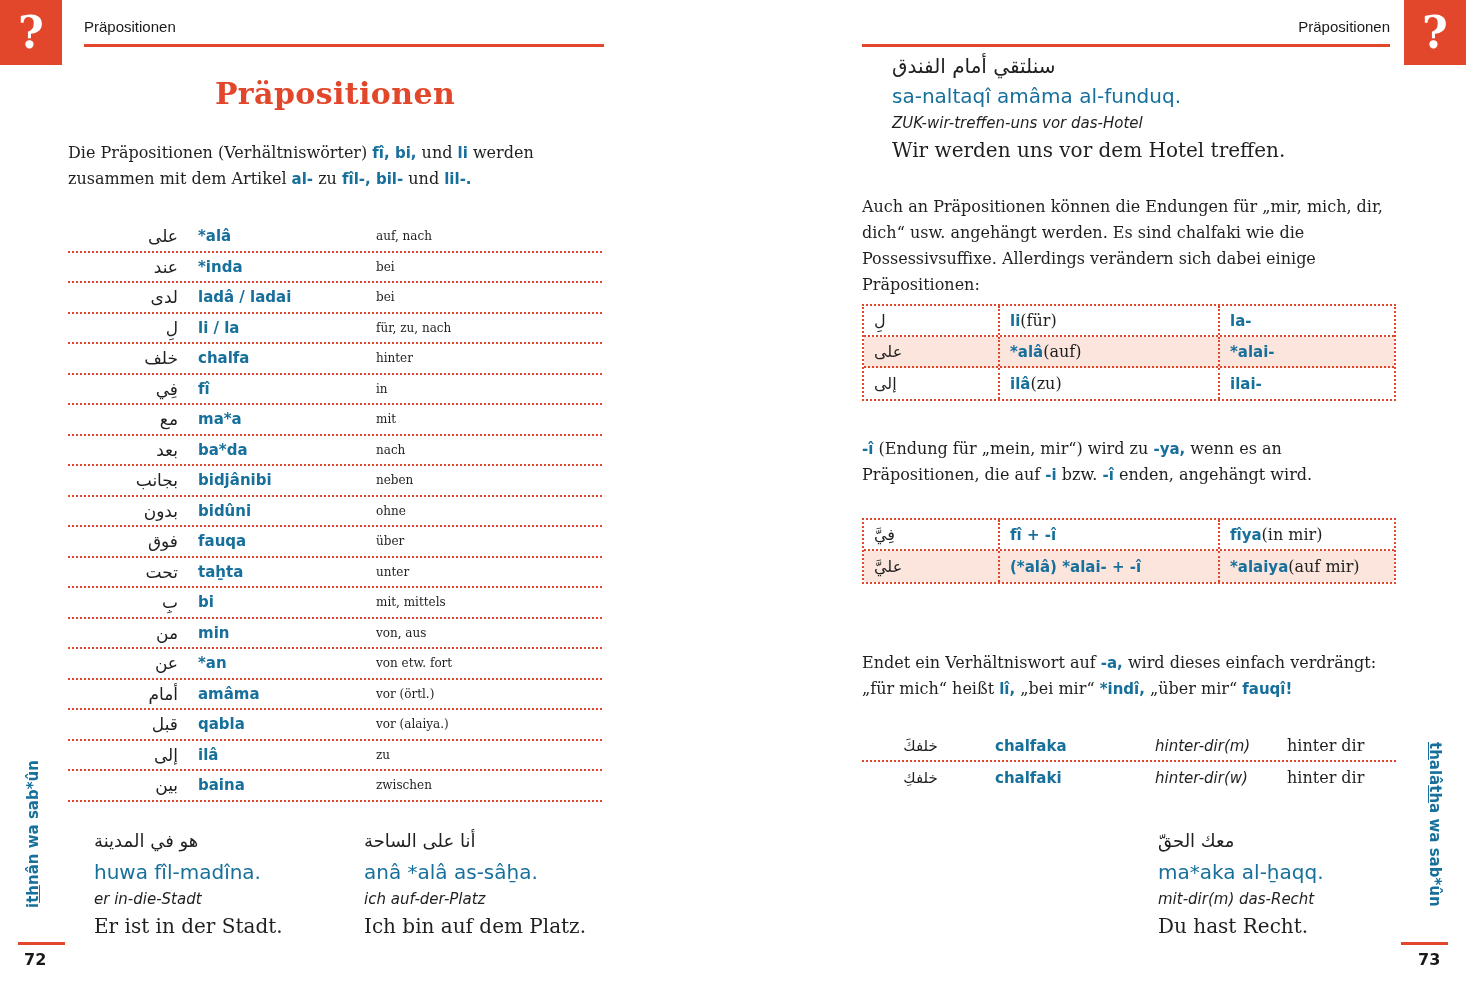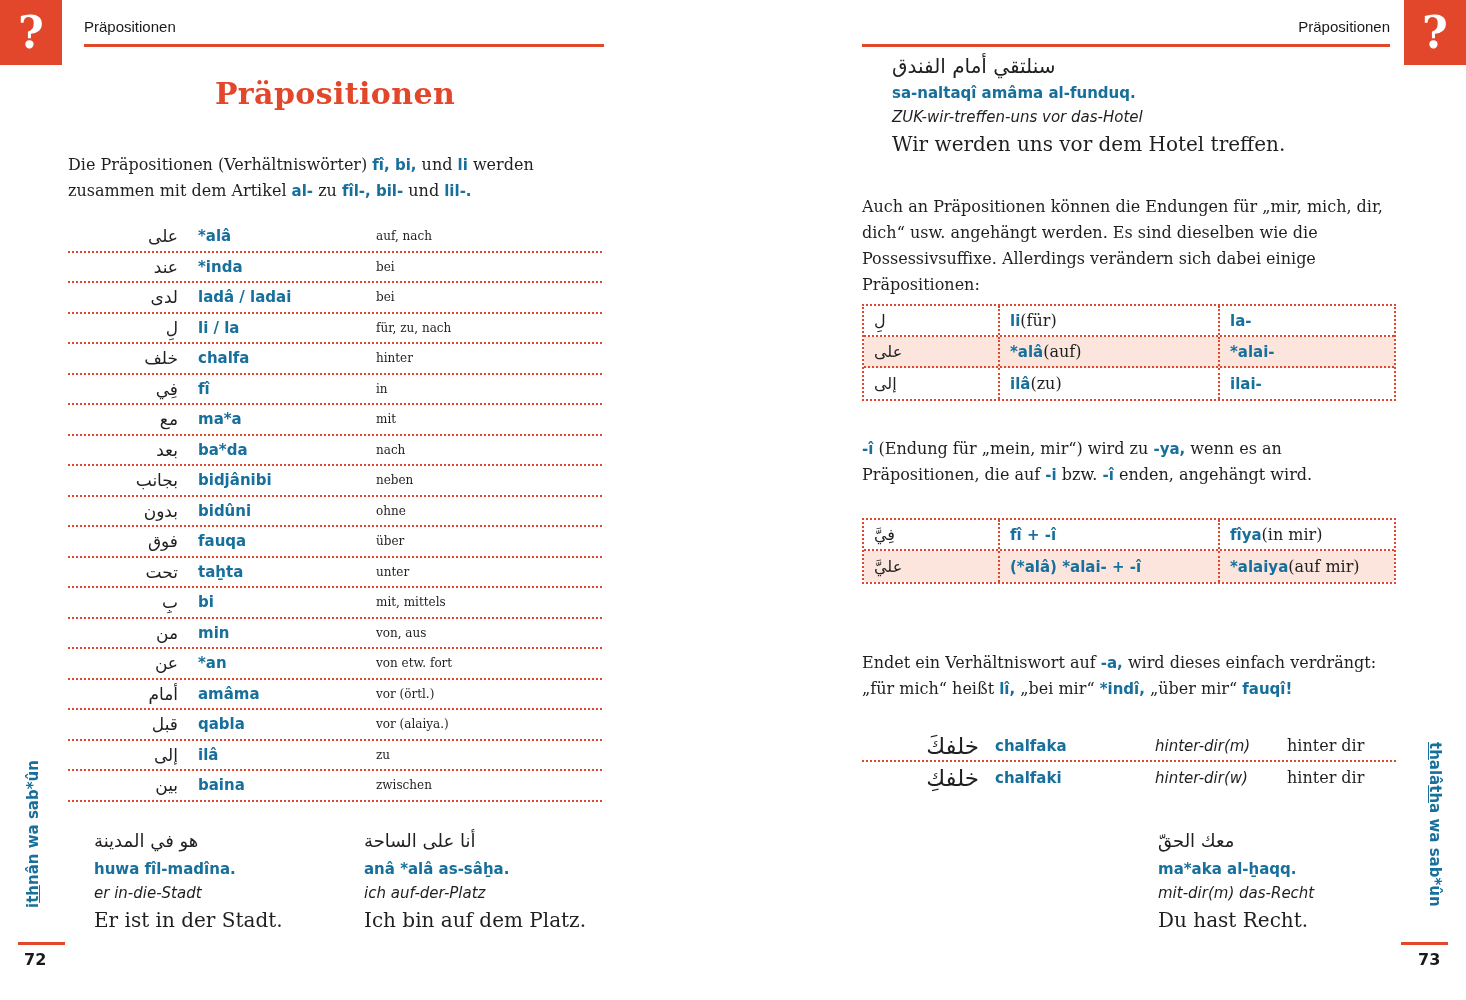--- a/index.html
+++ b/index.html
@@ -25,35 +25,35 @@
 
   .vocab-row{display:grid;grid-template-columns:130px 178px 1fr;align-items:center;
              height:30.5px;border-bottom:2px dotted var(--dot);}
   .vocab-ar{text-align:right;padding-right:20px;font-size:17px;}
   .vocab-tr{font-family:"DejaVu Sans",sans-serif;font-weight:700;color:var(--blue);font-size:15px;}
   .vocab-de{font-size:12px;}
 
   .example{display:flex;flex-direction:column;gap:6px;align-items:flex-start;}
   .ex-ar{font-size:18px;min-height:24px;}
   .ex-ar.big{font-size:20px;}
-  .ex-tr{font-family:"DejaVu Sans",sans-serif;font-weight:700;color:var(--blue);font-size:15px;}
+  .ex-tr{font-family:"DejaVu Sans",sans-serif;font-weight:400;color:var(--blue);font-size:20px;}
   .ex-gloss{font-family:"DejaVu Sans",sans-serif;font-style:italic;font-size:15px;}
   .ex-de{font-size:20px;}
 
   .gram-table{border:2px dotted var(--dot);}
   .gram-row{display:grid;grid-template-columns:134px 220px 1fr;height:31px;}
   .gram-row:not(:last-of-type){border-bottom:2px dotted var(--dot);}
   .gram-row.pink{background:var(--pink);}
   .g-cell{display:flex;align-items:center;padding:0 10px;font-size:16px;white-space:nowrap;}
   .g-ar{justify-content:flex-end;padding-right:14px;font-size:16px;}
   .g-mid,.g-right{border-left:2px dotted var(--dot);}
 
   .suffix-row{display:grid;grid-template-columns:133px 160px 132px 1fr;align-items:center;height:31px;}
   .suffix-row:not(:last-of-type){border-bottom:2px dotted var(--dot);}
-  .sfx-ar{text-align:right;padding-right:16px;font-size:23px;}
+  .sfx-ar{text-align:center;padding-right:16px;font-size:15px;}
   .sfx-tr{font-family:"DejaVu Sans",sans-serif;font-weight:700;color:var(--blue);font-size:15px;}
   .sfx-gloss{font-family:"DejaVu Sans",sans-serif;font-style:italic;font-size:15px;}
   .sfx-de{font-size:16px;}
 
   .margin-label{font-family:"DejaVu Sans",sans-serif;font-weight:700;color:var(--blue);
                 font-size:15px;white-space:nowrap;}
   #margin-left{transform:rotate(-90deg);transform-origin:0 0;}
   #margin-right{transform:rotate(90deg);transform-origin:0 0;}
   .pagenum{font-family:"DejaVu Sans",sans-serif;font-weight:700;font-size:16px;color:#1a1a1a;}
 </style>
@@ -66,21 +66,21 @@
 
     <div class="abs qbox" style="left:0;top:0;">
       <span>?</span>
     </div>
 
     <div class="abs running-header" style="left:84px;top:18px;">Präpositionen</div>
     <div class="abs rule" style="left:84px;top:44px;width:520px;height:3px;"></div>
 
     <div class="abs page-title" style="left:68px;top:76px;width:534px;">Präpositionen</div>
 
-    <div class="abs para" style="left:68px;top:152px;width:534px;"><span>Die Präpositionen (Verhältniswörter) </span><span class="seg-blue">fî, bi,</span><span> und </span><span class="seg-blue">li</span><span> werden zusammen mit dem Artikel </span><span class="seg-blue">al-</span><span> zu </span><span class="seg-blue">fîl-, bil-</span><span> und </span><span class="seg-blue">lil-.</span></div>
+    <div class="abs para" style="left:68px;top:140px;width:534px;"><span>Die Präpositionen (Verhältniswörter) </span><span class="seg-blue">fî, bi,</span><span> und </span><span class="seg-blue">li</span><span> werden zusammen mit dem Artikel </span><span class="seg-blue">al-</span><span> zu </span><span class="seg-blue">fîl-, bil-</span><span> und </span><span class="seg-blue">lil-.</span></div>
 
     <div class="abs" style="left:68px;top:222px;width:534px;">
 
         <div class="vocab-row">
           <span class="vocab-ar ar" dir="rtl">على</span>
           <span class="vocab-tr">*alâ</span>
           <span class="vocab-de">auf, nach</span>
         </div>
 
         <div class="vocab-row">
@@ -221,21 +221,21 @@
     <div class="abs running-header" style="left:129px;top:18px;width:528px;text-align:right;">Präpositionen</div>
     <div class="abs rule" style="left:129px;top:44px;width:528px;height:3px;"></div>
 
     <div class="abs example" style="left:159px;top:54px;width:470px;">
       <span class="ex-ar ar big" dir="rtl">سنلتقي أمام الفندق</span>
       <span class="ex-tr">sa-naltaqî amâma al-funduq.</span>
       <span class="ex-gloss">ZUK-wir-treffen-uns vor das-Hotel</span>
       <span class="ex-de">Wir werden uns vor dem Hotel treffen.</span>
     </div>
 
-    <div class="abs para" style="left:129px;top:194px;width:534px;">Auch an Präpositionen können die Endungen für „mir, mich, dir, dich“ usw. angehängt werden. Es sind dieselben wie die Possessivsuffixe. Allerdings verändern sich dabei einige Präpositionen:</div>
+    <div class="abs para" style="left:129px;top:194px;width:534px;">Auch an Präpositionen können die Endungen für „mir, mich, dir, dich“ usw. angehängt werden. Es sind chalfaki wie die Possessivsuffixe. Allerdings verändern sich dabei einige Präpositionen:</div>
 
     <div class="abs gram-table" style="left:129px;top:304px;width:534px;">
 
         <div class="gram-row">
           <span class="g-cell g-ar ar" dir="rtl">لِ</span>
           <span class="g-cell g-mid">
             <span class="seg-blue">li</span>
             <span> (für)</span>
           </span>
           <span class="g-cell g-right">

